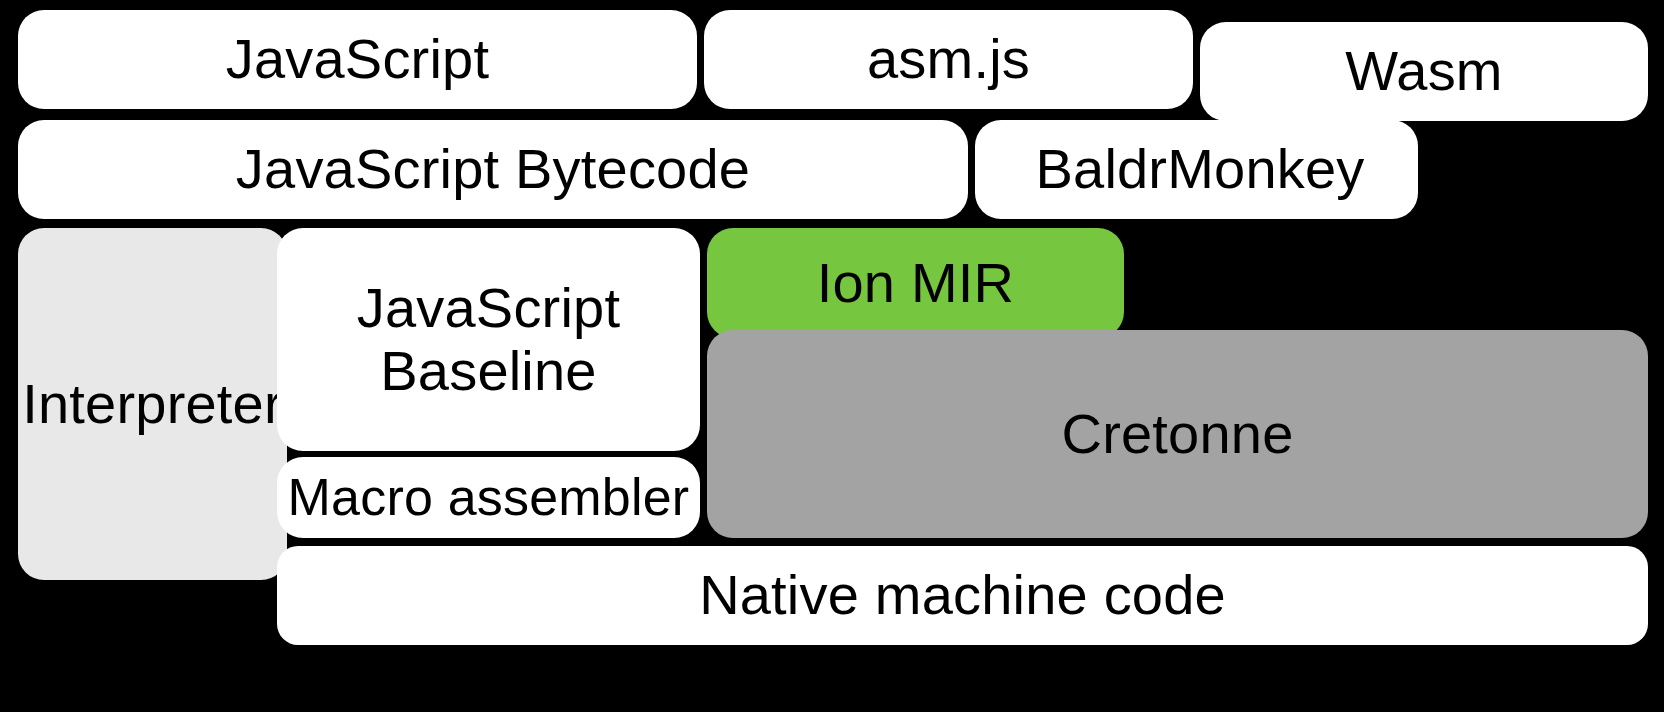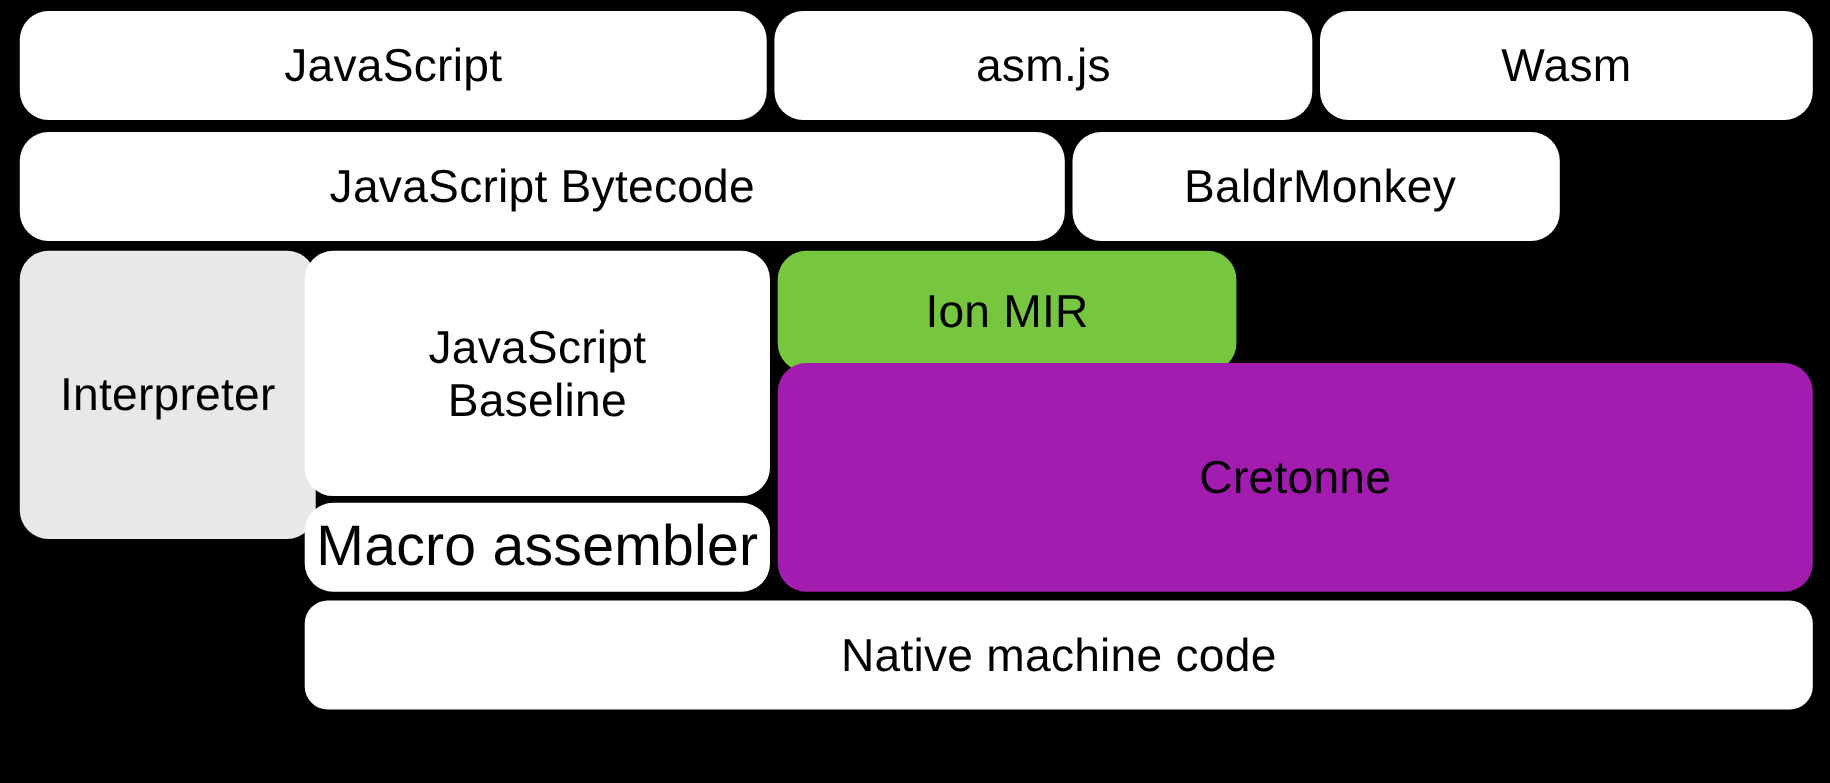--- a/index.html
+++ b/index.html
@@ -20,45 +20,45 @@
   }
   .node {
     position: absolute;
     box-sizing: border-box;
     display: flex;
     align-items: center;
     justify-content: center;
     text-align: center;
     color: #000000;
     font-family: "Liberation Sans", sans-serif;
-    font-size: 42px;
+    font-size: 56px;
     line-height: 1.12;
     font-weight: 400;
     letter-spacing: 0.2px;
     border-radius: 26px;
     background: #ffffff;
     white-space: pre-line;
     padding: 0 10px;
   }
   .node.white  { background: #ffffff; }
   .node.grey   { background: #e8e8e8; }
   .node.green  { background: #76c63f; }
-  .node.pink   { background: #a21caf; }
+  .node.pink   { background: #a3a3a3; }
 
   
   #n-javascript      { left: 18px;   top: 10px;  width: 679px; height: 99px; }
   #n-asmjs           { left: 704px;  top: 10px;  width: 489px; height: 99px; }
-  #n-wasm            { left: 1200px; top: 10px;  width: 448px; height: 99px; }
+  #n-wasm            { left: 1200px; top: 22px;  width: 448px; height: 99px; }
 
   
   #n-js-bytecode     { left: 18px;   top: 120px; width: 950px; height: 99px; }
   #n-baldrmonkey     { left: 975px;  top: 120px; width: 443px; height: 99px; padding-left: 17px; }
 
   
-  #n-interpreter     { left: 18px;   top: 228px; width: 269px; height: 262px; }
+  #n-interpreter     { left: 18px;   top: 228px; width: 269px; height: 352px; }
   #n-js-baseline     { left: 277px;  top: 228px; width: 423px; height: 223px; }
   #n-macro-assembler { left: 277px;  top: 457px; width: 423px; height: 81px;  font-size: 52px;}
   #n-ion-mir         { left: 707px;  top: 228px; width: 417px; height: 110px; }
   #n-cretonne        { left: 707px;  top: 330px; width: 941px; height: 208px; }
 
   
   #n-native-code     { left: 277px;  top: 546px; width: 1371px; height: 99px; border-radius: 21px; }
 </style>
 </head>
 <body>

